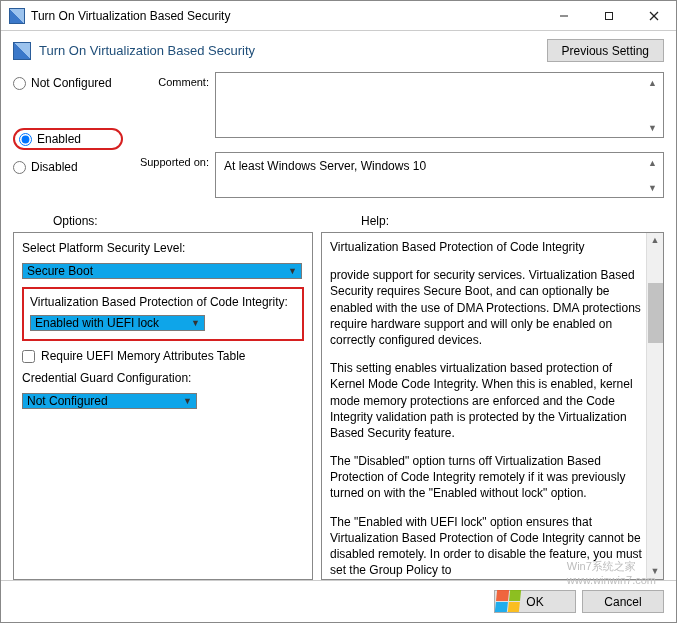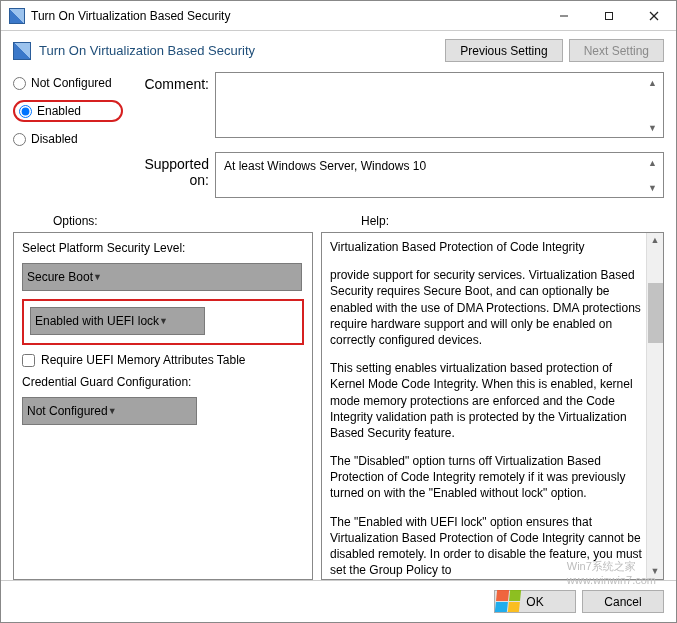--- a/index.html
+++ b/index.html
@@ -19,43 +19,43 @@
   .header-row .hdr-title { font-size:13px; color:#1f4e79; flex:1; }
   .hdr-buttons { display:flex; gap:6px; }
   .btn { height:23px; padding:0 14px; font-size:12px; background:#e1e1e1; border:1px solid #adadad; cursor:default; display:inline-flex; align-items:center; }
   .btn.disabled { color:#8a8a8a; }
 
   
   .config-area { display:flex; padding:0 12px 8px 12px; }
   .radio-col { width:110px; display:flex; flex-direction:column; gap:10px; padding-top:4px; }
   .radio-row { display:flex; align-items:center; gap:5px; font-size:12px; }
   .radio-row input { margin:0; }
-  .radio-hl { border:2px solid #d62020; padding:2px 4px; border-radius:11px; display:inline-flex; align-items:center; gap:5px; }
+  .radio-hl { border:2px solid #d62020; padding:2px 4px; border-radius:11px; display:inline-flex; align-items:center; gap:5px;margin-top:28px; }
 
   .labeled-col { flex:1; display:flex; flex-direction:column; gap:14px; }
   .labeled-row { display:flex; align-items:flex-start; gap:6px; }
-  .lbl { width:86px; text-align:right; padding-top:4px; font-size:14px; }
+  .lbl { width:86px; text-align:right; padding-top:4px; font-size:11px; }
   .comment-box { flex:1; height:66px; border:1px solid #888; position:relative; background:#fff; }
   .supported-box { flex:1; height:46px; border:1px solid #888; padding:6px 8px; position:relative; background:#fff; font-size:12px; }
   .scroll-stub { position:absolute; right:2px; width:17px; display:flex; flex-direction:column; justify-content:space-between; align-items:center; }
   .scroll-stub.sm { top:2px; bottom:2px; }
   .scroll-arrow { width:15px; height:15px; color:#666; font-size:9px; display:flex; align-items:center; justify-content:center; }
 
   
   .section-labels { display:flex; padding:8px 12px 4px 12px;margin-left:40px; }
   .section-labels .left { width:308px; font-size:12px; }
   .section-labels .right { font-size:12px; }
 
   .panels { display:flex; gap:8px; padding:0 12px; flex:1; min-height:0;border-radius:11px; }
   .options-panel { width:300px; border:1px solid #888; padding:8px 8px; display:flex; flex-direction:column; gap:8px; overflow:hidden; }
   .help-panel { flex:1; border:1px solid #888; padding:6px 20px 6px 8px; position:relative; overflow:hidden; font-size:12px; line-height:1.35; }
   .help-panel p { margin:0 0 12px 0; }
 
   .options-panel label { font-size:12px; }
-  .select { height:28px; border:1px solid #7a7a7a; background:#a3a3a3; padding:0 4px; font-size:12px; display:flex; align-items:center; cursor:default; }
+  .select { height:16px; border:1px solid #7a7a7a; background:#0ea5e9; padding:0 4px; font-size:12px; display:flex; align-items:center; justify-content:space-between; cursor:default; }
   .select .caret { font-size:9px; color:#333; }
   .select.wide { width:280px; }
   .select.med { width:175px; }
 
   .red-box { border:2px solid #d62020; padding:6px 6px 8px 6px; display:flex; flex-direction:column; gap:6px; }
 
   .chk-row { display:flex; align-items:center; gap:6px; font-size:12px; }
   .chk-row input { margin:0; width:13px; height:13px; }
 
   .help-scroll { position:absolute; right:0; top:0; bottom:0; width:17px; background:#f0f0f0; display:flex; flex-direction:column; justify-content:space-between; align-items:center; border-left:1px solid #ddd; }
@@ -99,21 +99,20 @@
           </svg>
       </div>
     </div>
   </div>
 
   <div class="header-row">
     <div class="hdr-icon"></div>
     <div class="hdr-title">Turn On Virtualization Based Security</div>
     <div class="hdr-buttons">
       <div class="btn">Previous Setting</div>
-      <div class="btn disabled">Next Setting</div>
     </div>
   </div>
 
   <div class="config-area">
     <div class="radio-col">
       <label class="radio-row">
         <input type="radio" name="st" style="">
         <span>Not Configured</span>
       </label>
       <span class="radio-hl">
@@ -158,20 +157,21 @@
 
   <div class="panels">
     <div class="options-panel">
       <label>Select Platform Security Level:</label>
       <div class="select wide">
         <span>Secure Boot</span>
         <span class="caret">▼</span>
       </div>
 
       <div class="red-box">
+        <label>Virtualization Based Protection of Code Integrity:</label>
         <div class="select med">
           <span>Enabled with UEFI lock</span>
           <span class="caret">▼</span>
         </div>
       </div>
 
       <label class="chk-row">
         <input type="checkbox" style="">
         <span>Require UEFI Memory Attributes Table</span>
       </label>

